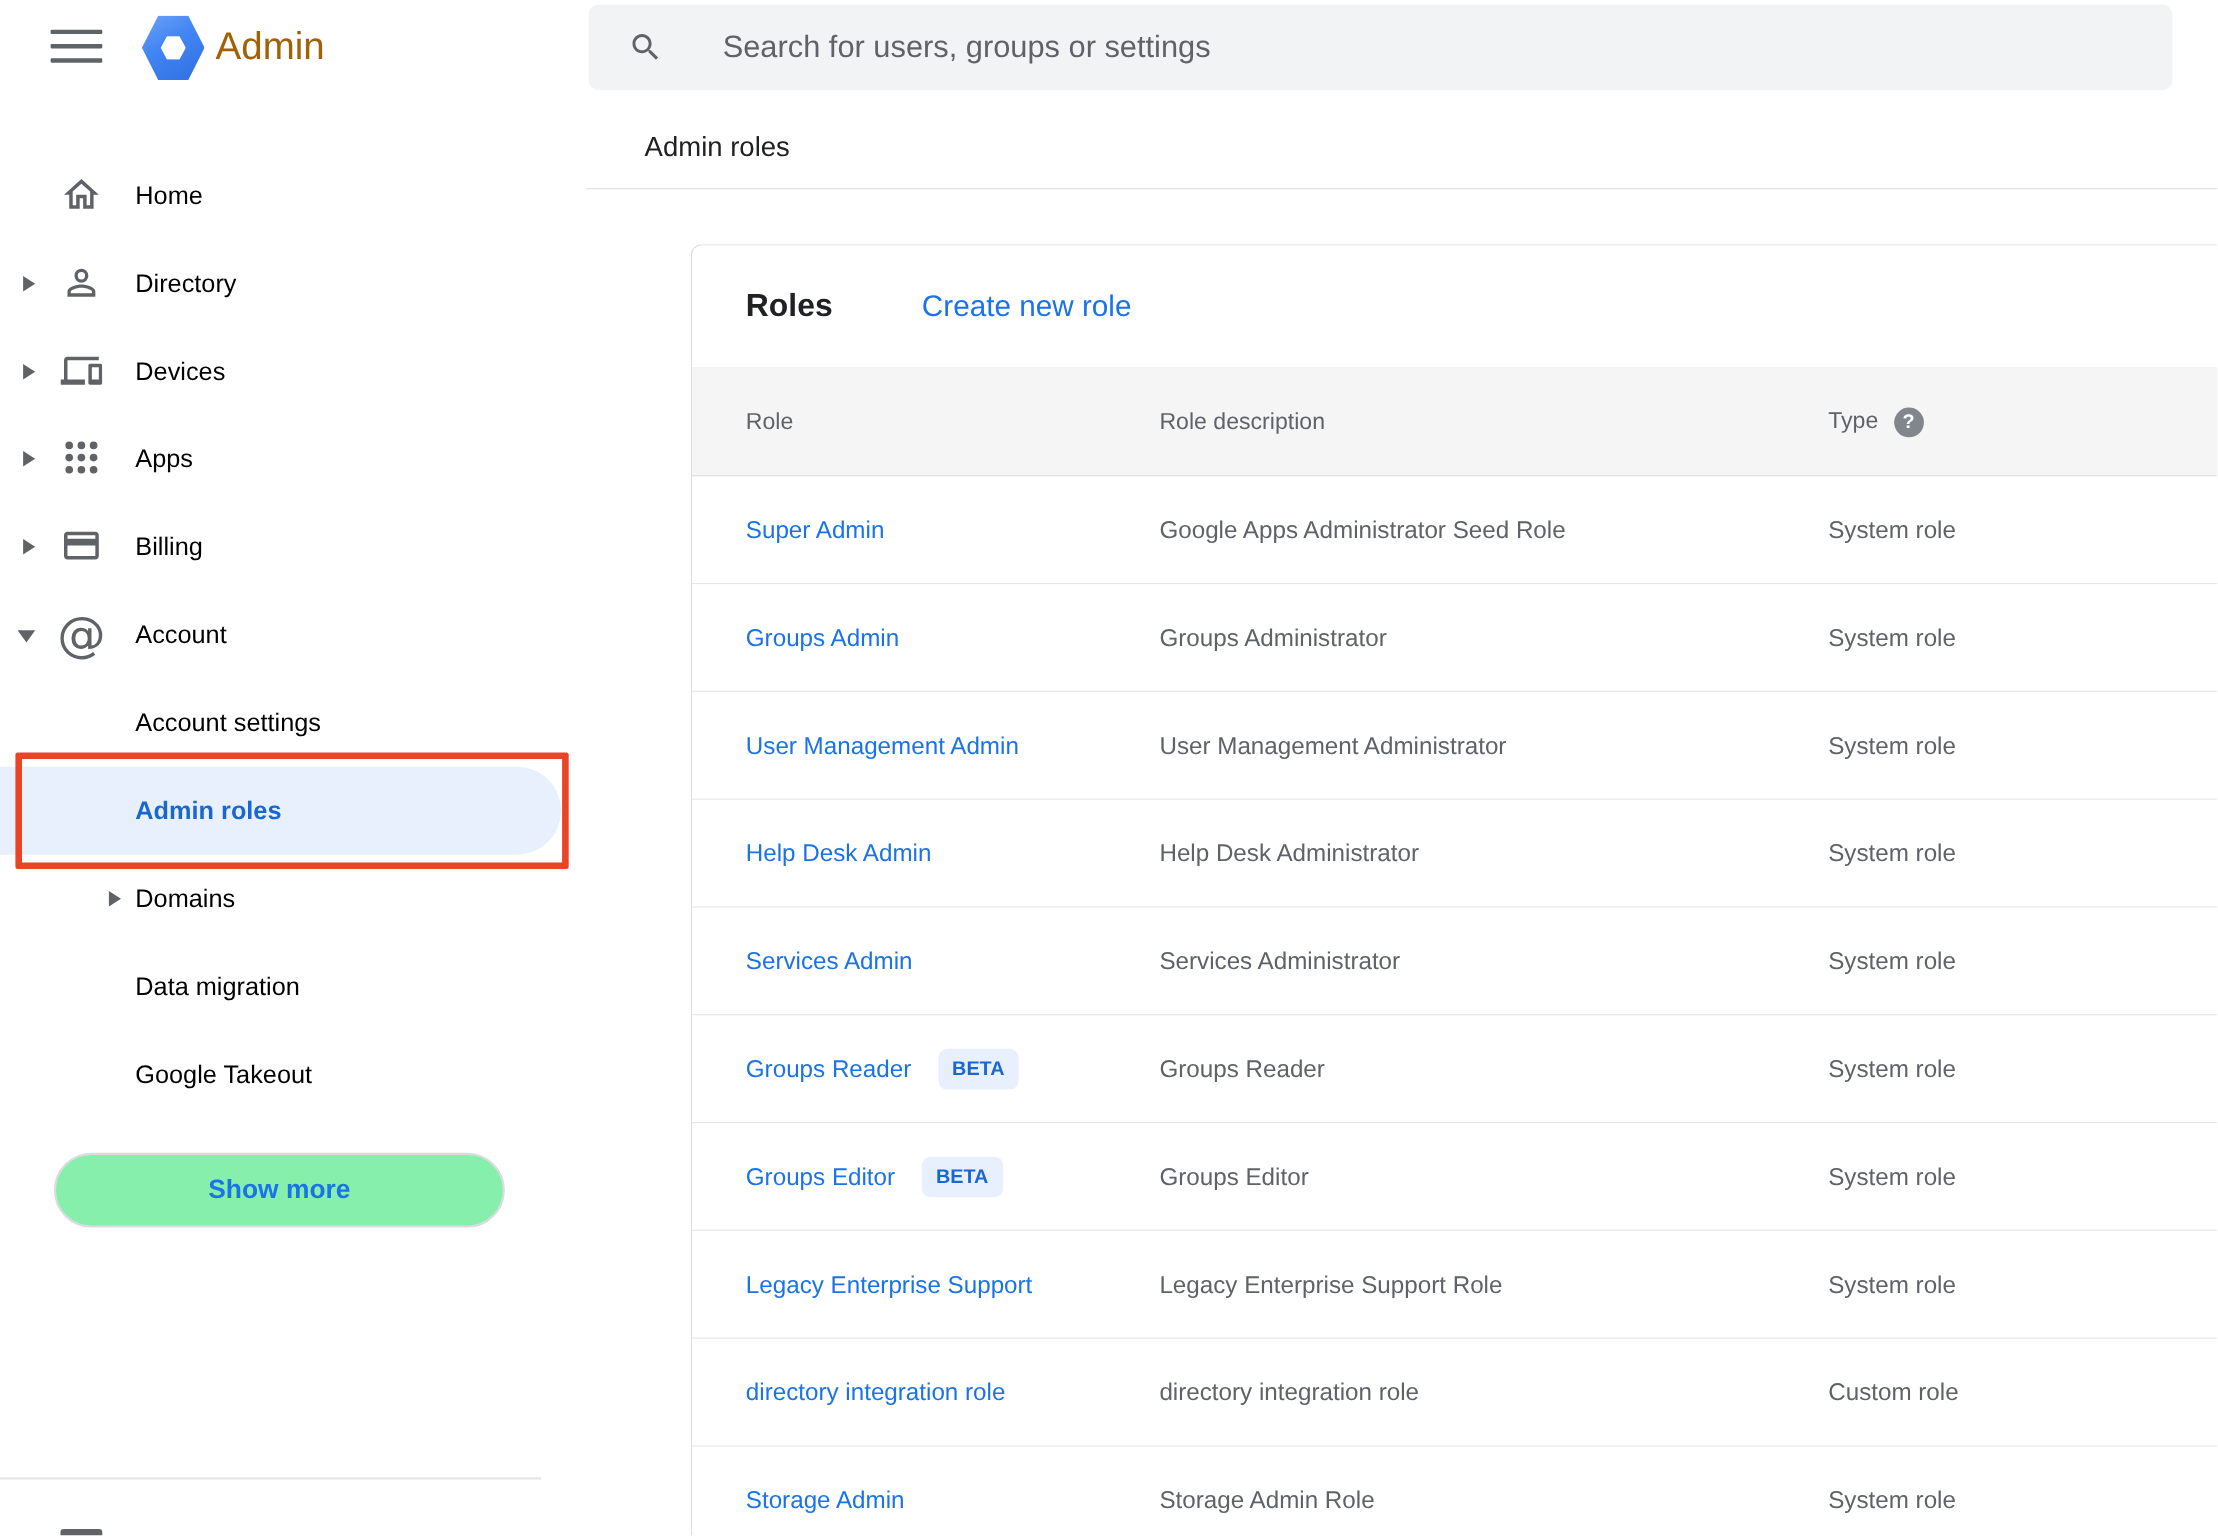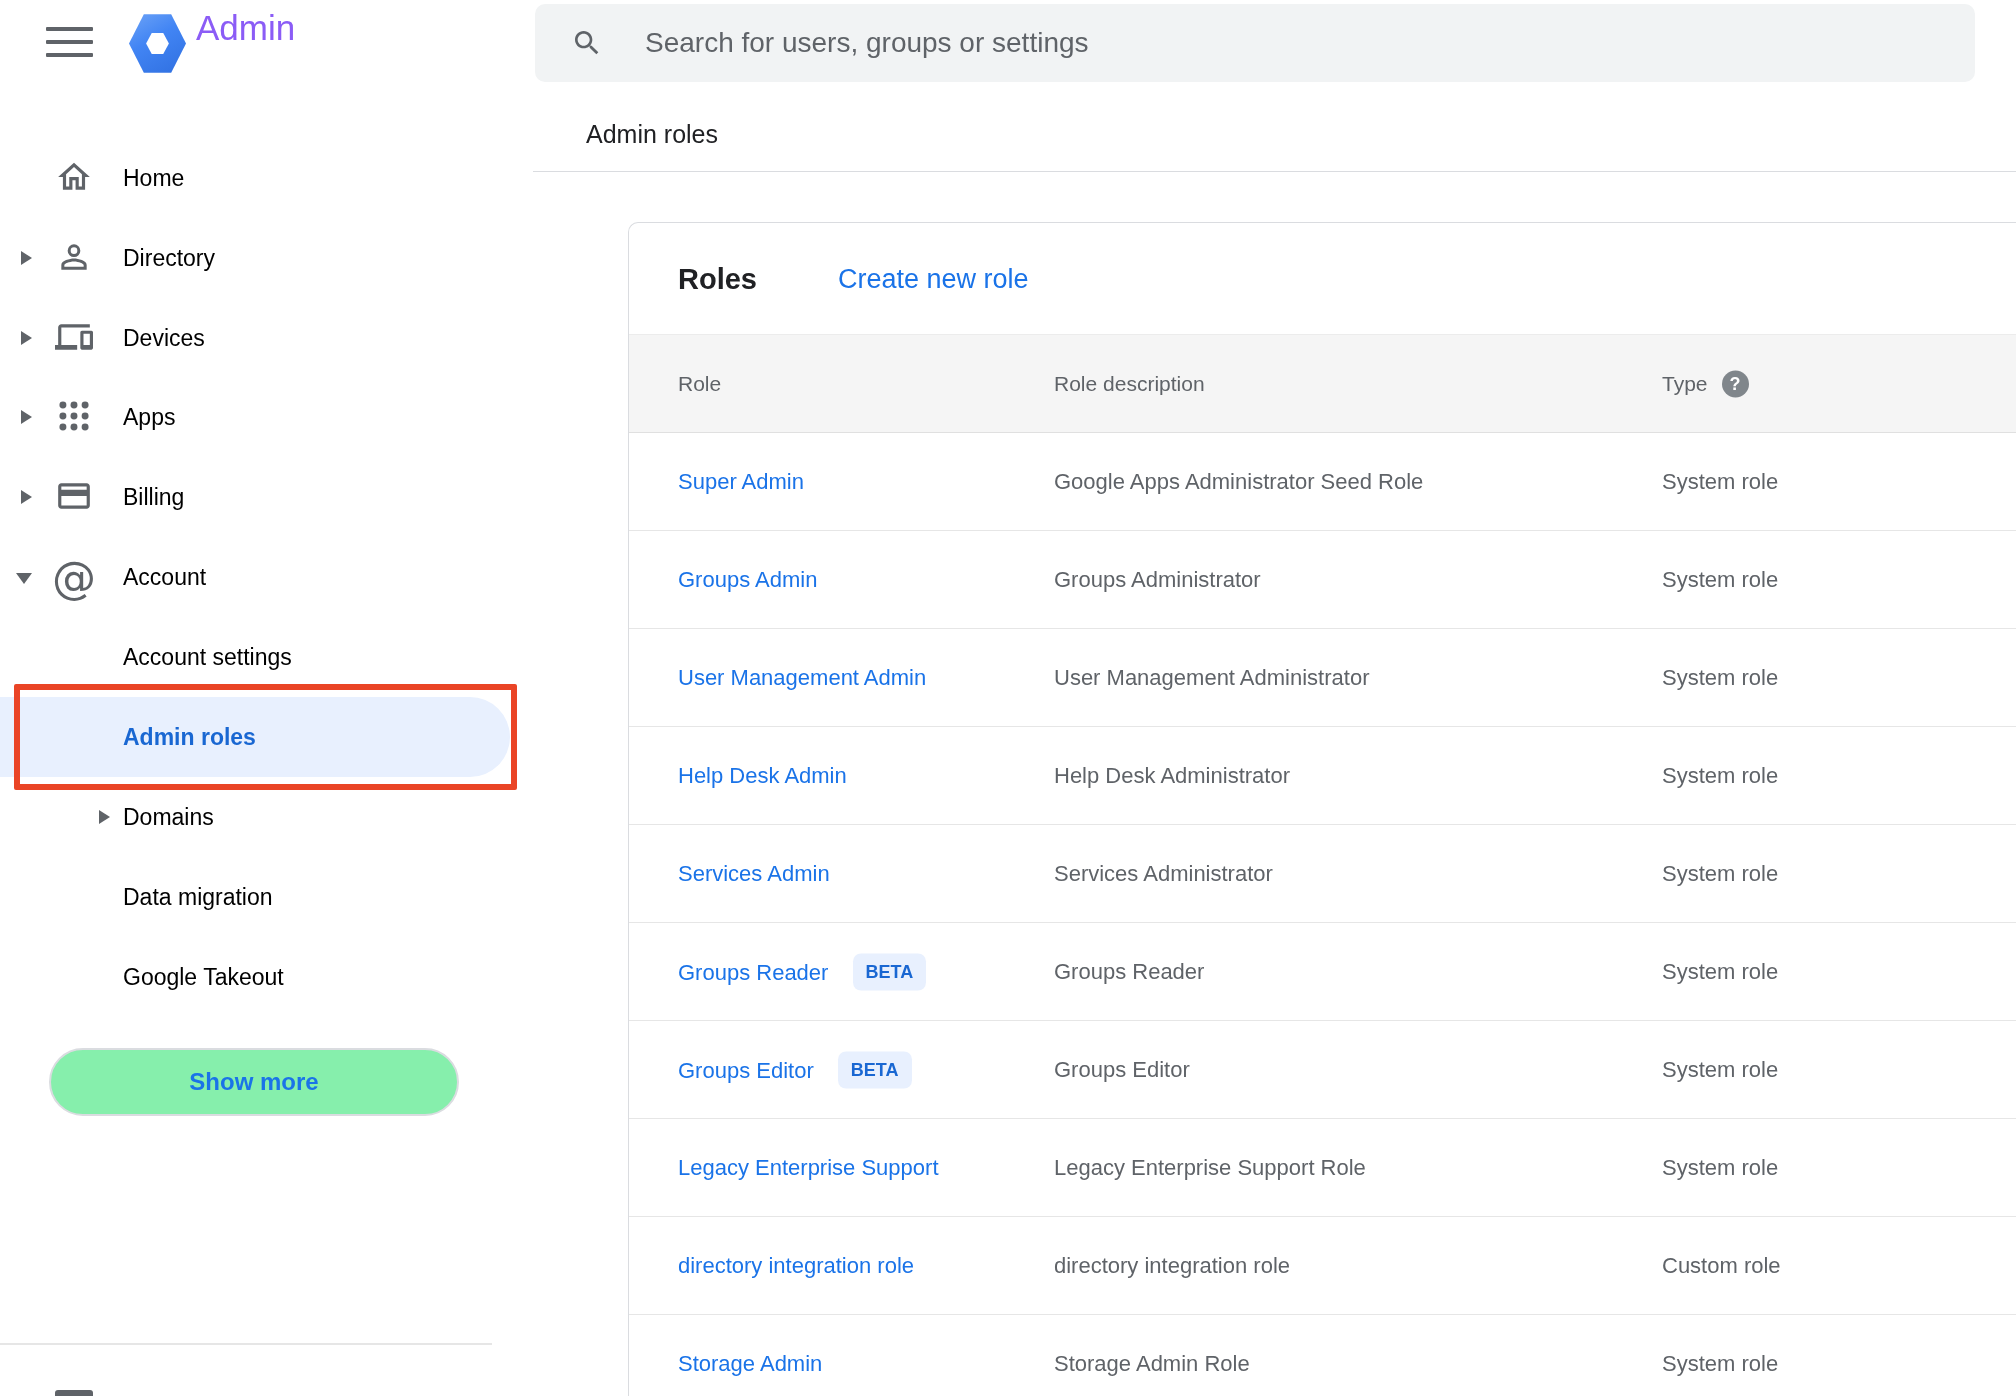--- a/index.html
+++ b/index.html
@@ -12,25 +12,25 @@
   
   .hamburger{left:46px;top:27px;width:47px;height:31px;cursor:pointer;}
   .hamburger .bar{height:4px;background:#5f6368;border-radius:1px;}
   .hamburger .bar + .bar{margin-top:9px;}
   .logo{left:129px;top:13px;width:57px;height:61px;}
   .hex{position:absolute;inset:0;
     background:linear-gradient(150deg,#6ea4f7 0%,#4285f4 42%,#2f6fe0 100%);
     clip-path:polygon(26% 2%,74% 2%,100% 50%,74% 98%,26% 98%,0% 50%);}
   .hex-inner{position:absolute;left:30%;top:32%;width:40%;height:36%;background:#fff;
     clip-path:polygon(26% 0%,74% 0%,100% 50%,74% 100%,26% 100%,0% 50%);}
-  .app-title{left:196px;top:9px;font-size:35px;line-height:38px;color:#8b5cf6;}
+  .app-title{left:196px;top:24px;font-size:35px;line-height:38px;color:#a16207;}
   .search{left:535px;top:4px;width:1440px;height:78px;background:#f1f3f4;border-radius:10px;
     display:flex;align-items:center;}
   .search svg{margin-left:36px;flex:none;}
-  .search input{border:0;background:transparent;outline:none;margin-left:40px;width:1280px;
+  .search input{border:0;background:transparent;outline:none;margin-left:52px;width:1280px;
     font-size:28px;color:#202124;font-family:inherit;}
   .search input::placeholder{color:#5f6368;opacity:1;}
   .breadcrumb{left:586px;top:120px;font-size:25px;color:#202124;}
   .top-divider{left:533px;top:171px;width:1483px;height:1px;background:#dadce0;}
 
   
   .side-item{position:absolute;left:0;width:560px;height:80px;cursor:pointer;}
   .arrow-right{position:absolute;left:21px;top:33px;width:0;height:0;
     border-left:11px solid #5f6368;border-top:7px solid transparent;border-bottom:7px solid transparent;}
   .arrow-down{position:absolute;left:16px;top:36px;width:0;height:0;

